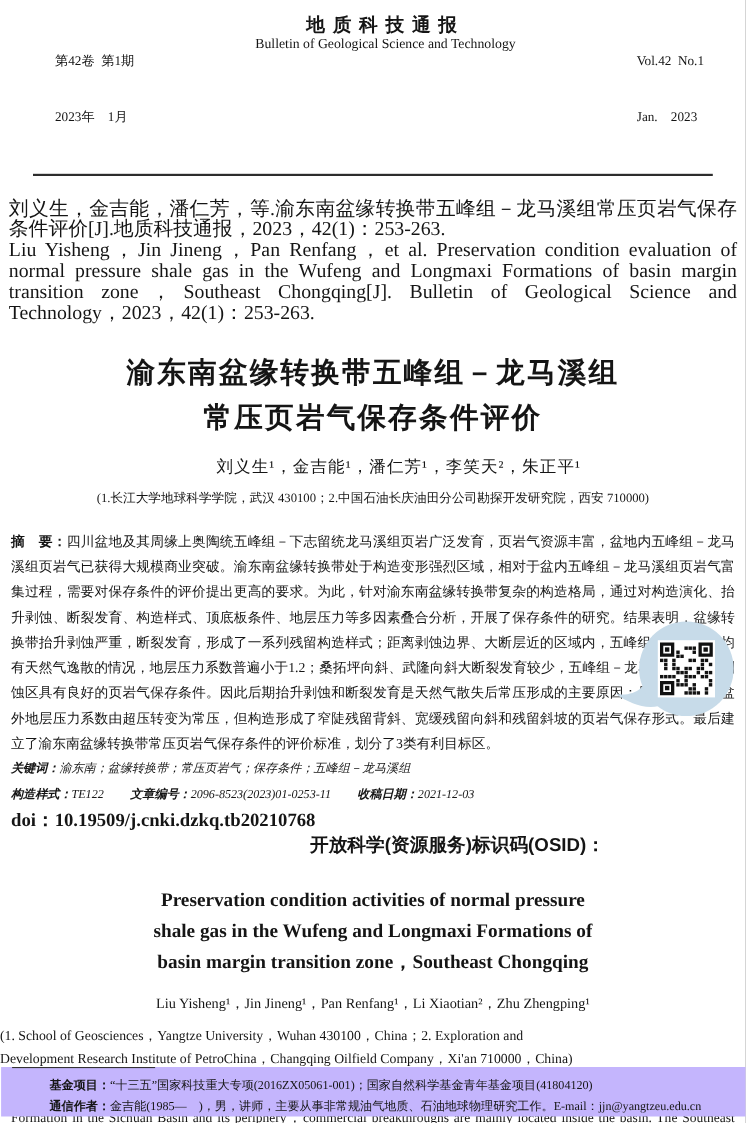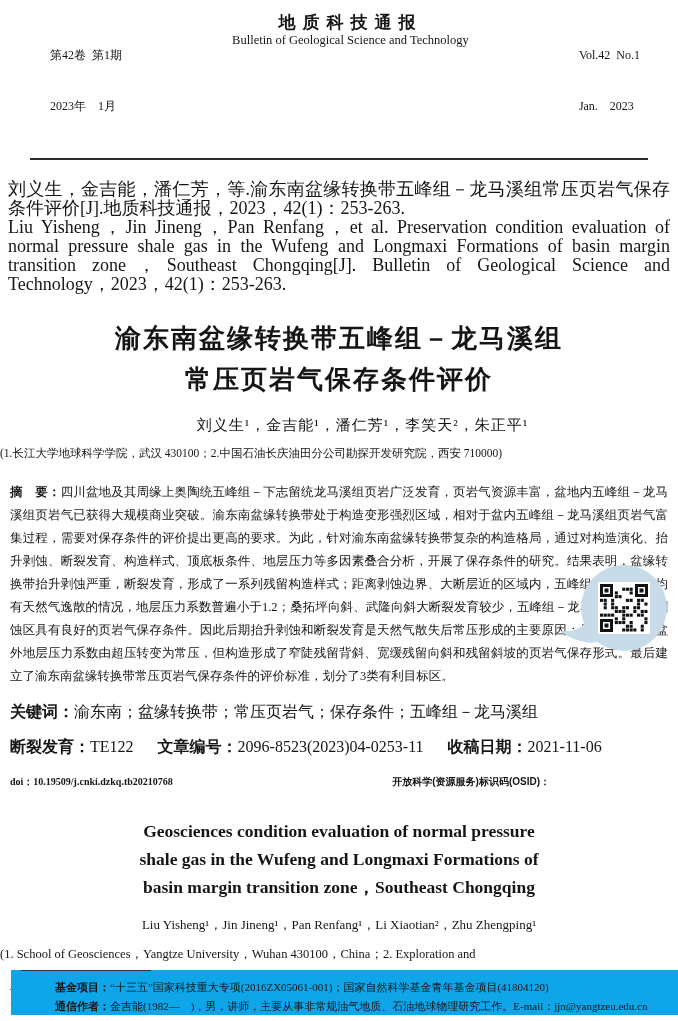--- a/index.html
+++ b/index.html
@@ -17,40 +17,40 @@
   .journal-en{font-size:12.5px; line-height:17px;}
   .head-rule{border:none; border-top:2.2px solid #2d2d2d; margin:9px 30px 0 30px;}
   
   .citation{margin:20px 8px 0 8px; font-size:18px; line-height:19px; text-align:justify;}
   .citation p{margin:0;}
   
   .title-cn{margin-top:24px; text-align:center; font-weight:bold;
             font-family:"Liberation Sans","DejaVu Sans",sans-serif;
             font-size:26px; line-height:41px; letter-spacing:2px;}
   .authors-cn{margin-top:15px; text-align:center; font-size:15px; line-height:21px; letter-spacing:1px;padding-left:47px;}
-  .affil-cn{margin-top:9px; text-align:left; font-size:11.5px; line-height:17px;}
+  .affil-cn{margin-top:9px; text-align:center; font-size:11.5px; line-height:17px;}
   
   .abs-cn{margin:19px 10px 0 10px; font-size:12.5px; line-height:23px; text-align:justify;}
   .blab{font-family:"Liberation Sans","DejaVu Sans",sans-serif; font-weight:bold;}
-  .meta-row{margin:12px 10px; font-size:16px; line-height:23px;}
+  .meta-row{margin:0 10px; font-size:11px; line-height:23px;font-style:italic;}
   .meta-pair{margin-right:24px;}
-  .doi-row{display:flex; margin:0 10px; font-size:10px; line-height:23px;}
+  .doi-row{display:flex; margin:0 10px; font-size:17px; line-height:23px;flex-direction:column;}
   .doi-part{font-weight:bold;}
   .osid{margin-left:auto; margin-right:118px;}
   
   .osid-bubble{position:absolute; left:552px; top:563px; width:120px; height:95px;}
   
   .title-en{margin-top:24px; text-align:center; font-weight:bold;
             font-size:17.5px; line-height:28px;}
   .authors-en{margin-top:14px; text-align:center; font-size:13px; line-height:20px;}
   .affil-en{margin-top:9px; text-align:left; font-size:12.5px; line-height:21px;}
   .abs-en{margin:10px 10px 0 10px; font-size:12.3px; line-height:22px;
           text-align:justify; max-height:112px; overflow:hidden;}
   
-  .footer{position:absolute; left:11px; right:0; bottom:6px; background:#0ea5e9;}
+  .footer{position:absolute; left:1px; right:0; bottom:6px; background:#c4b5fd;}
   .foot-rule{border:none; border-top:1.6px solid #333; width:130px; margin:0 0 7px 10px;}
   .footnotes{margin:0 12px 0 10px; font-size:11px; line-height:18.5px; text-align:justify;}
   .footnote{padding-left:66px; text-indent:-32px; margin:0;}
 </style>
 </head>
 <body>
 
 <div class="page">
 
   <div class="hdr">
@@ -79,21 +79,21 @@
     <div>常压页岩气保存条件评价</div>
   </div>
 
   <div class="authors-cn">刘义生¹，金吉能¹，潘仁芳¹，李笑天²，朱正平¹</div>
   <div class="affil-cn">(1.长江大学地球科学学院，武汉 430100；2.中国石油长庆油田分公司勘探开发研究院，西安 710000)</div>
 
   <div class="abs-cn"><span class="blab">摘　要：</span><span>四川盆地及其周缘上奥陶统五峰组－下志留统龙马溪组页岩广泛发育，页岩气资源丰富，盆地内五峰组－龙马溪组页岩气已获得大规模商业突破。渝东南盆缘转换带处于构造变形强烈区域，相对于盆内五峰组－龙马溪组页岩气富集过程，需要对保存条件的评价提出更高的要求。为此，针对渝东南盆缘转换带复杂的构造格局，通过对构造演化、抬升剥蚀、断裂发育、构造样式、顶底板条件、地层压力等多因素叠合分析，开展了保存条件的研究。结果表明，盆缘转换带抬升剥蚀严重，断裂发育，形成了一系列残留构造样式；距离剥蚀边界、大断层近的区域内，五峰组－龙马溪组均有天然气逸散的情况，地层压力系数普遍小于1.2；桑拓坪向斜、武隆向斜大断裂发育较少，五峰组－龙马溪组在远离剥蚀区具有良好的页岩气保存条件。因此后期抬升剥蚀和断裂发育是天然气散失后常压形成的主要原因；尽管由盆内向盆外地层压力系数由超压转变为常压，但构造形成了窄陡残留背斜、宽缓残留向斜和残留斜坡的页岩气保存形式。最后建立了渝东南盆缘转换带常压页岩气保存条件的评价标准，划分了3类有利目标区。</span></div>
 
   <div class="meta-row"><span class="blab">关键词：</span><span>渝东南；盆缘转换带；常压页岩气；保存条件；五峰组－龙马溪组</span></div>
 
-  <div class="meta-row"><span class="meta-pair"><span class="blab">断裂发育：</span><span>TE122</span></span><span class="meta-pair"><span class="blab">文章编号：</span><span>2096-8523(2023)04-0253-11</span></span><span><span class="blab">收稿日期：</span><span>2021-11-06</span></span></div>
+  <div class="meta-row"><span class="meta-pair"><span class="blab">构造样式：</span><span>TE122</span></span><span class="meta-pair"><span class="blab">文章编号：</span><span>2096-8523(2023)01-0253-11</span></span><span><span class="blab">收稿日期：</span><span>2021-12-03</span></span></div>
 
   <div class="doi-row">
     <span class="doi-part"><span>doi：</span><span>10.19509/j.cnki.dzkq.tb20210768</span></span>
     <span class="osid blab">开放科学(资源服务)标识码(OSID)：</span>
   </div>
 
   <div class="osid-bubble">
     <svg width="120" height="95" viewBox="0 0 120 95">
       <path d="M8 68 C 26 70 36 62 38 46 L 54 76 C 40 84 22 78 8 68 Z" fill="#c7dbe9"></path>
       <circle cx="72" cy="45" r="43" fill="#c7dbe9"></circle>
@@ -161,34 +161,35 @@
           <rect x="70.2" y="65.4" width="3.1" height="3.1"></rect>
           <rect x="73.9" y="65.4" width="3.1" height="3.1"></rect>
           <rect x="77.6" y="65.4" width="3.1" height="3.1"></rect>
           <rect x="81.3" y="65.4" width="3.1" height="3.1"></rect>
           <rect x="88.7" y="65.4" width="3.1" height="3.1"></rect>
         </g>
     </svg>
   </div>
 
   <div class="title-en">
-    <div>Geosciences condition evaluation of normal pressure</div>
+    <div>Preservation condition activities of normal pressure</div>
     <div>shale gas in the Wufeng and Longmaxi Formations of</div>
     <div>basin margin transition zone，Southeast Chongqing</div>
   </div>
 
   <div class="authors-en">Liu Yisheng¹，Jin Jineng¹，Pan Renfang¹，Li Xiaotian²，Zhu Zhengping¹</div>
 
   <div class="affil-en">
     <div>(1. School of Geosciences，Yangtze University，Wuhan 430100，China；2. Exploration and</div>
+    <div>Development Research Institute of PetroChina，Changqing Oilfield Company，Xi'an 710000，China)</div>
   </div>
 
   <div class="abs-en"><b>Abstract：</b><span>Despite the huge gas resources in the shale of the Upper Ordovician Wufeng Formation and Lower Silurian Longmaxi Formation in the Sichuan Basin and its periphery，commercial breakthroughs are mainly located inside the basin. The Southeast Chongqing，located in the basin margin transition zone，was intensively deformed by tectonic activities.  As compared to the gas enrichment model of the Wufeng-Longmaxi Shale inside the basin，the basin margin transition zone requires better preservation conditions. Ac-</span></div>
 
   <div class="footer">
     <hr class="foot-rule">
     <div class="footnotes">
       <p class="footnote"><span class="blab">基金项目：</span><span>“十三五”国家科技重大专项(2016ZX05061-001)；国家自然科学基金青年基金项目(41804120)</span></p>
-      <p class="footnote"><span class="blab">通信作者：</span><span>金吉能(1982—　)，男，讲师，主要从事非常规油气地质、石油地球物理研究工作。E-mail：jjn@yangtzeu.edu.cn</span></p>
+      <p class="footnote"><span class="blab">通信作者：</span><span>金吉能(1985—　)，男，讲师，主要从事非常规油气地质、石油地球物理研究工作。E-mail：jjn@yangtzeu.edu.cn</span></p>
     </div>
   </div>
 
 </div>
 
 </body></html>

